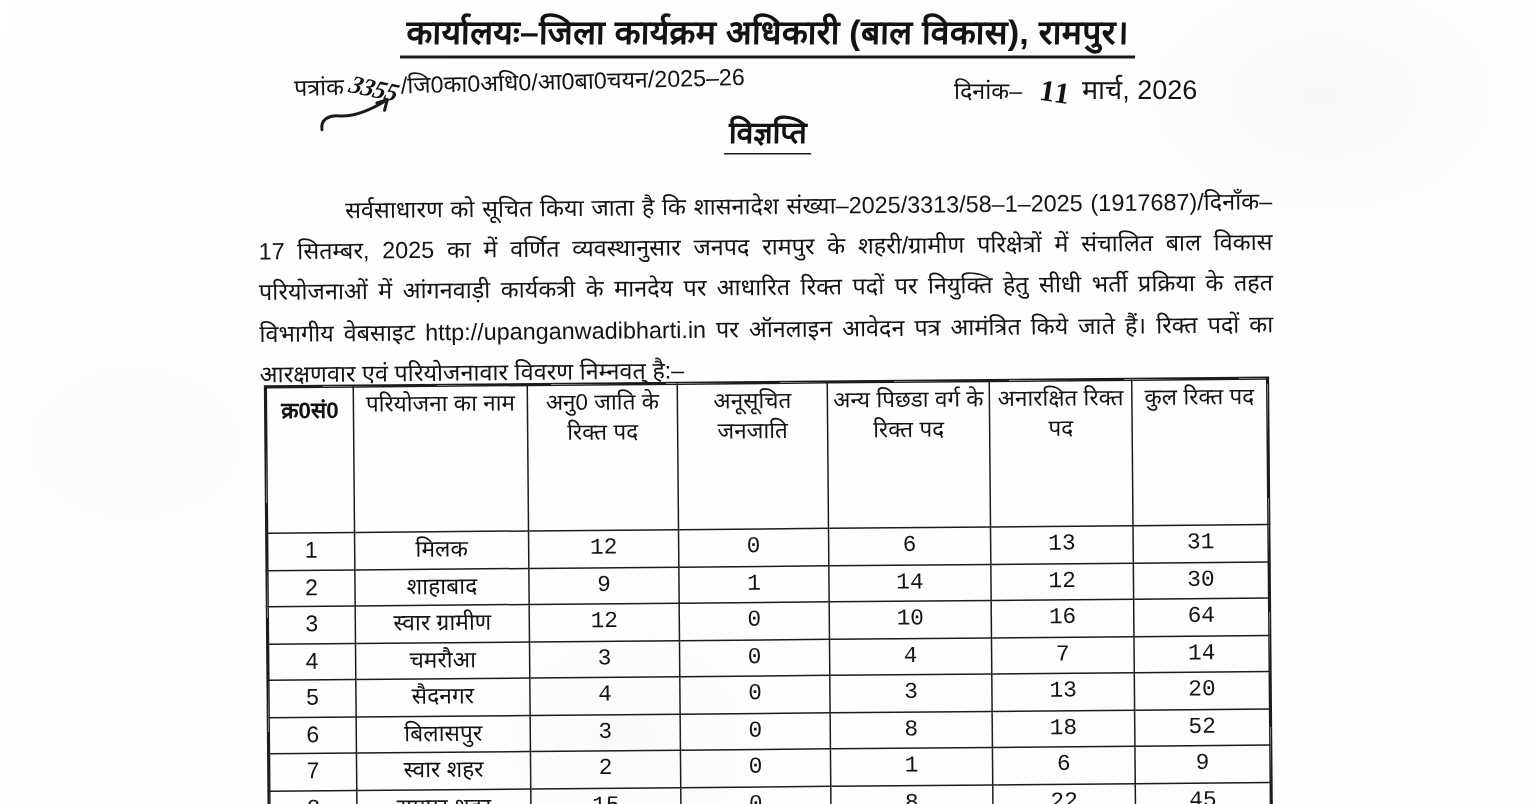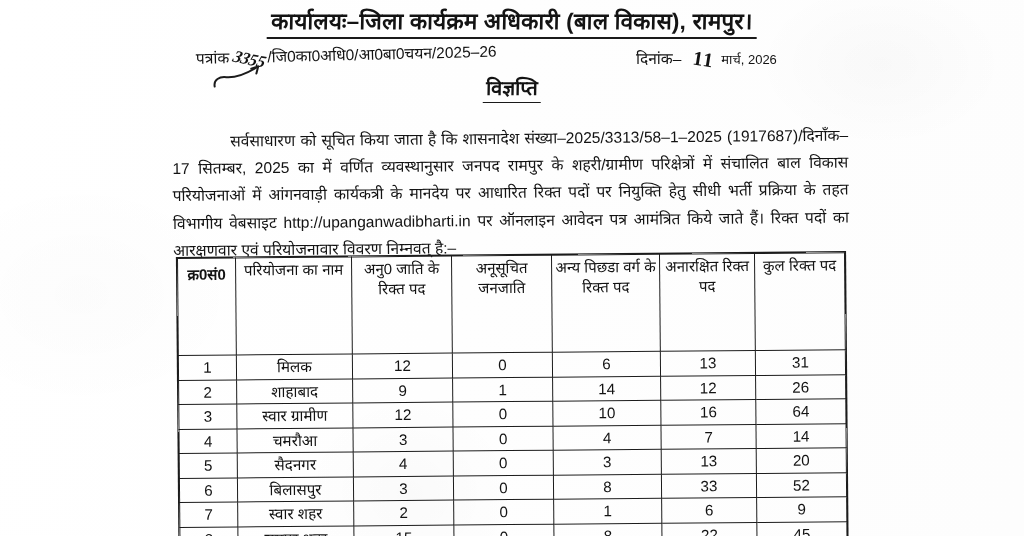--- a/index.html
+++ b/index.html
@@ -92,21 +92,21 @@
   .hand-day {
     display: inline-block;
     font-family: "Liberation Serif", "DejaVu Serif", serif;
     font-weight: 700;
     font-size: 20px;
     transform: rotate(9deg);
     margin: 0 7px 0 12px;
     vertical-align: -2px;
     letter-spacing: 1px;
   }
-  .date-tail { font-size: 13px; }
+  .date-tail { font-size: 18px; }
 
   .vigyapti-wrap {
     position: absolute;
     top: 74px;
     left: 0;
     width: 1024px;
     text-align: center;
   }
   .vigyapti {
     display: inline-block;
@@ -168,21 +168,21 @@
     height: 23.5px;
     font-size: 15.2px;
     line-height: 23.5px;
   }
   td.c-name {
     text-align: left;
     padding-left: 8px;
     font-size: 15.2px;
   }
   td.c-sn { font-family: "Liberation Sans", sans-serif; }
-  .num { font-family: Liberation Sans, sans-serif; }
+  .num { font-family: Liberation Mono, monospace; }
   
   table.vacancy { box-shadow: 0 0 0 1.1px #1c1c1c; }
 
   
   col.w-sn   { width: 58px; }
   col.w-nm   { width: 116px; }
   col.w-sc   { width: 100px; }
   col.w-st   { width: 100px; }
   col.w-obc  { width: 108px; }
   col.w-ur   { width: 95px; }
@@ -252,21 +252,21 @@
           <td class="num">13</td>
           <td class="num">31</td>
         </tr>
         <tr>
           <td class="c-sn num">2</td>
           <td class="c-name">शाहाबाद</td>
           <td class="num">9</td>
           <td class="num">1</td>
           <td class="num">14</td>
           <td class="num">12</td>
-          <td class="num">26</td>
+          <td class="num">30</td>
         </tr>
         <tr>
           <td class="c-sn num">3</td>
           <td class="c-name">स्वार ग्रामीण</td>
           <td class="num">12</td>
           <td class="num">0</td>
           <td class="num">10</td>
           <td class="num">16</td>
           <td class="num">64</td>
         </tr>
@@ -287,21 +287,21 @@
           <td class="num">3</td>
           <td class="num">13</td>
           <td class="num">20</td>
         </tr>
         <tr>
           <td class="c-sn num">6</td>
           <td class="c-name">बिलासपुर</td>
           <td class="num">3</td>
           <td class="num">0</td>
           <td class="num">8</td>
-          <td class="num">33</td>
+          <td class="num">18</td>
           <td class="num">52</td>
         </tr>
         <tr>
           <td class="c-sn num">7</td>
           <td class="c-name">स्वार शहर</td>
           <td class="num">2</td>
           <td class="num">0</td>
           <td class="num">1</td>
           <td class="num">6</td>
           <td class="num">9</td>

